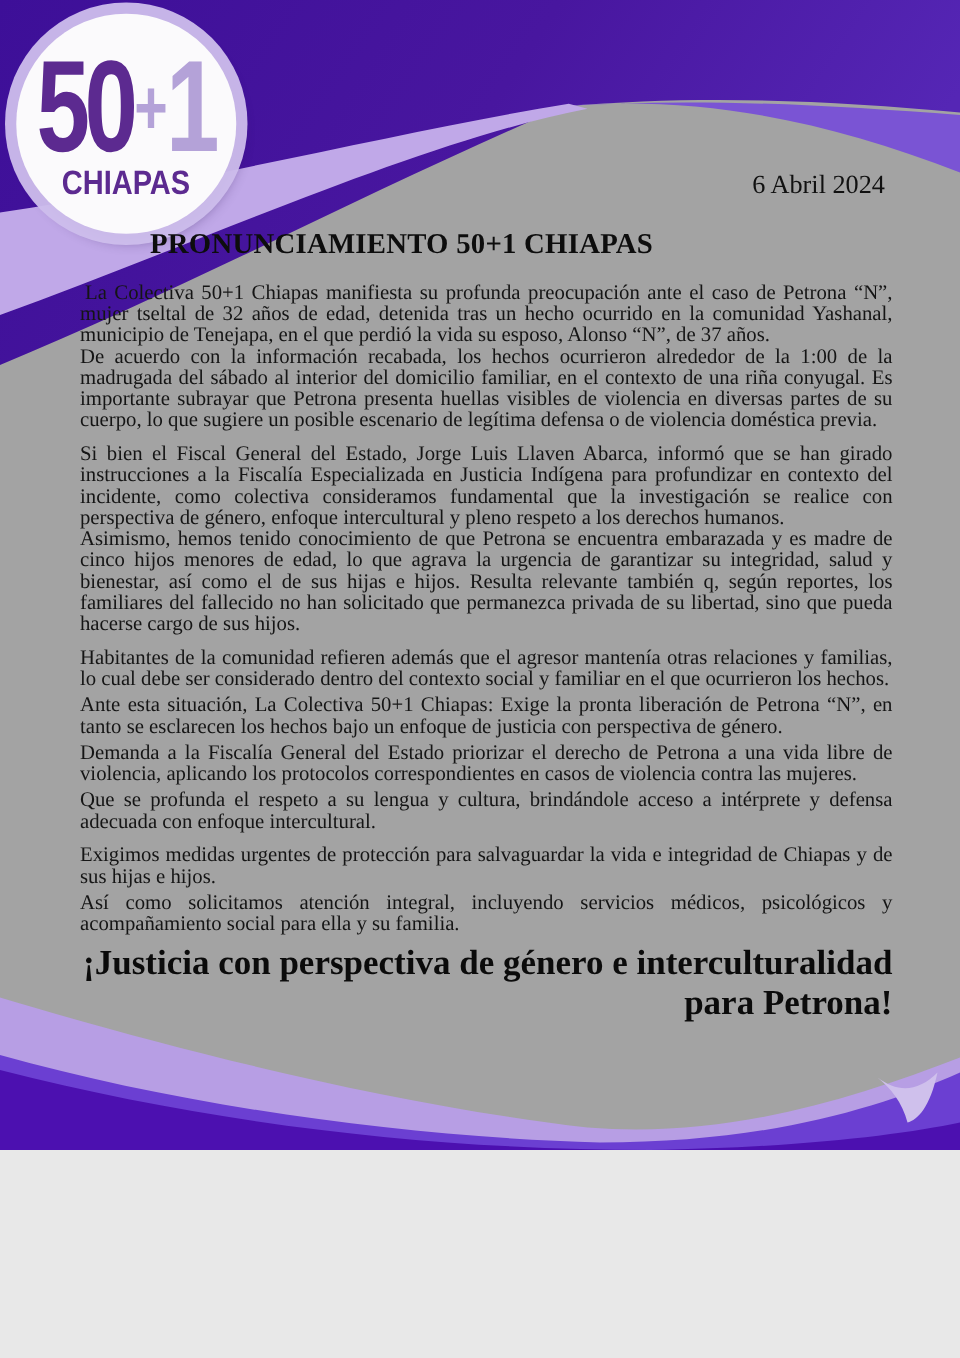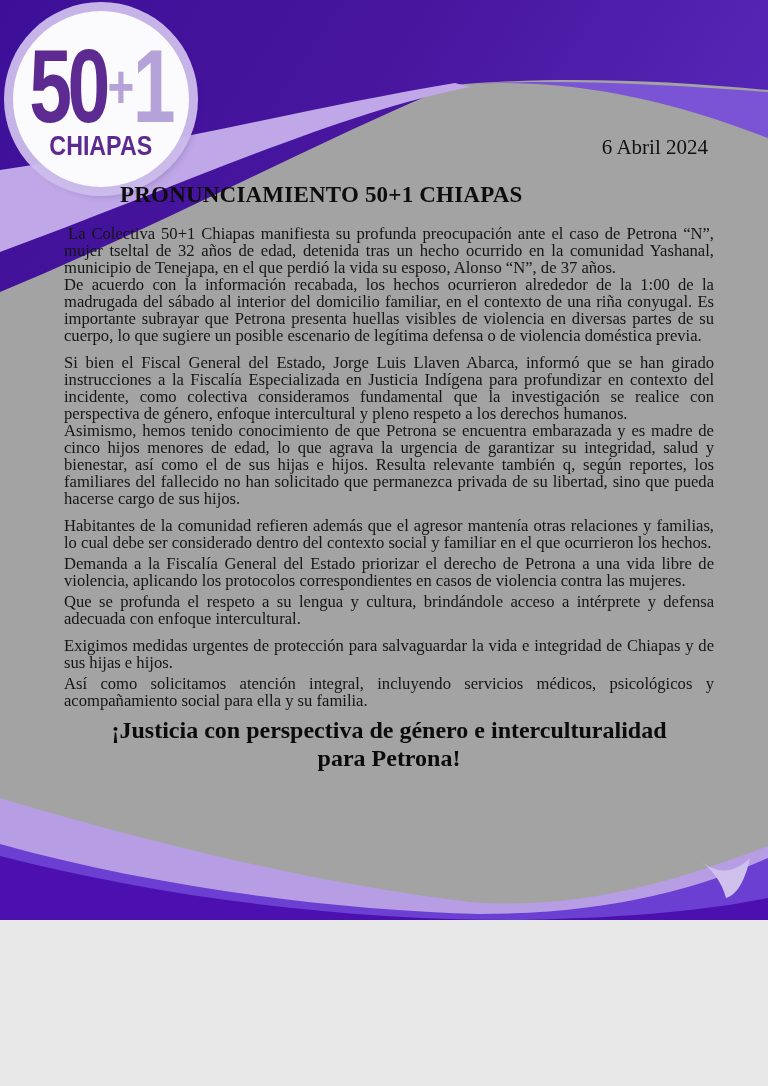--- a/index.html
+++ b/index.html
@@ -54,22 +54,22 @@
     font-size:16.6px;line-height:17px;
     text-align:justify;
   }
   .content p{margin:0 0 4px 0;}
   .content p.tight{margin-bottom:0;}
   .content p.gap{margin-top:10px;}
   .content p.indent{text-indent:4px;}
 
   .closing{
     margin-top:8px;
-    text-align:center;
-    font-size:24px;font-weight:bold;line-height:1.16;color:#0b0b0b;
+    text-align:right;
+    font-size:28px;font-weight:bold;line-height:1.16;color:#0b0b0b;
   }
 </style>
 </head>
 <body>
 
 <div class="page">
 
   <svg class="deco top" viewBox="0 0 768 310" aria-hidden="true">
     <defs>
       <linearGradient id="gTopDark" x1="0" y1="0" x2="1" y2="0.25">
@@ -95,20 +95,21 @@
   <div class="doc-date">6 Abril 2024</div>
 
   <div class="doc-title">PRONUNCIAMIENTO 50+1 CHIAPAS</div>
 
   <div class="content">
     <p class="indent tight">La Colectiva 50+1 Chiapas manifiesta su profunda preocupación ante el caso de Petrona “N”, mujer tseltal de 32 años de edad, detenida tras un  hecho ocurrido en la comunidad Yashanal, municipio de Tenejapa, en el que perdió la vida su esposo, Alonso “N”, de 37 años.</p>
     <p>De acuerdo con la información recabada, los hechos ocurrieron alrededor de la 1:00 de la madrugada del sábado al interior del domicilio familiar, en el contexto de una riña conyugal. Es importante subrayar que Petrona presenta huellas visibles de violencia en diversas partes de su cuerpo, lo que sugiere un posible escenario de legítima defensa o de violencia doméstica previa.</p>
     <p class="gap tight">Si bien el Fiscal General del Estado, Jorge Luis Llaven Abarca, informó que se han girado instrucciones a la Fiscalía Especializada en Justicia Indígena para profundizar en contexto del incidente, como colectiva consideramos fundamental que la investigación se realice con perspectiva de género, enfoque intercultural y pleno respeto a los derechos humanos.</p>
     <p>Asimismo, hemos tenido conocimiento de que Petrona se encuentra embarazada y es madre de cinco hijos menores de edad, lo que agrava la urgencia de garantizar su integridad, salud y bienestar, así como el de sus hijas e hijos. Resulta relevante también q, según reportes, los familiares del fallecido no han solicitado que permanezca privada de su libertad, sino que pueda hacerse cargo de sus hijos.</p>
     <p class="gap">Habitantes de la comunidad refieren además que el agresor mantenía otras relaciones y familias, lo cual debe ser considerado dentro del contexto social y familiar en el que ocurrieron los hechos.</p>
+    <p>Ante esta situación, La Colectiva 50+1 Chiapas: Exige la pronta liberación de Petrona “N”, en tanto se esclarecen los hechos bajo un enfoque de justicia con perspectiva de género.</p>
     <p>Demanda a la Fiscalía General del Estado priorizar el derecho de Petrona a una vida libre de violencia, aplicando los protocolos correspondientes en casos de violencia contra las mujeres.</p>
     <p>Que se profunda el respeto a su lengua y cultura, brindándole acceso a intérprete y defensa adecuada con enfoque intercultural.</p>
     <p class="gap">Exigimos medidas urgentes de protección para salvaguardar la vida e integridad de Chiapas y de sus hijas e hijos.</p>
     <p>Así como solicitamos atención integral, incluyendo servicios médicos, psicológicos y acompañamiento social para ella y su familia.</p>
 
     <div class="closing">
       <div>¡Justicia con perspectiva de género e interculturalidad</div>
       <div>para Petrona!</div>
     </div>
   </div>

